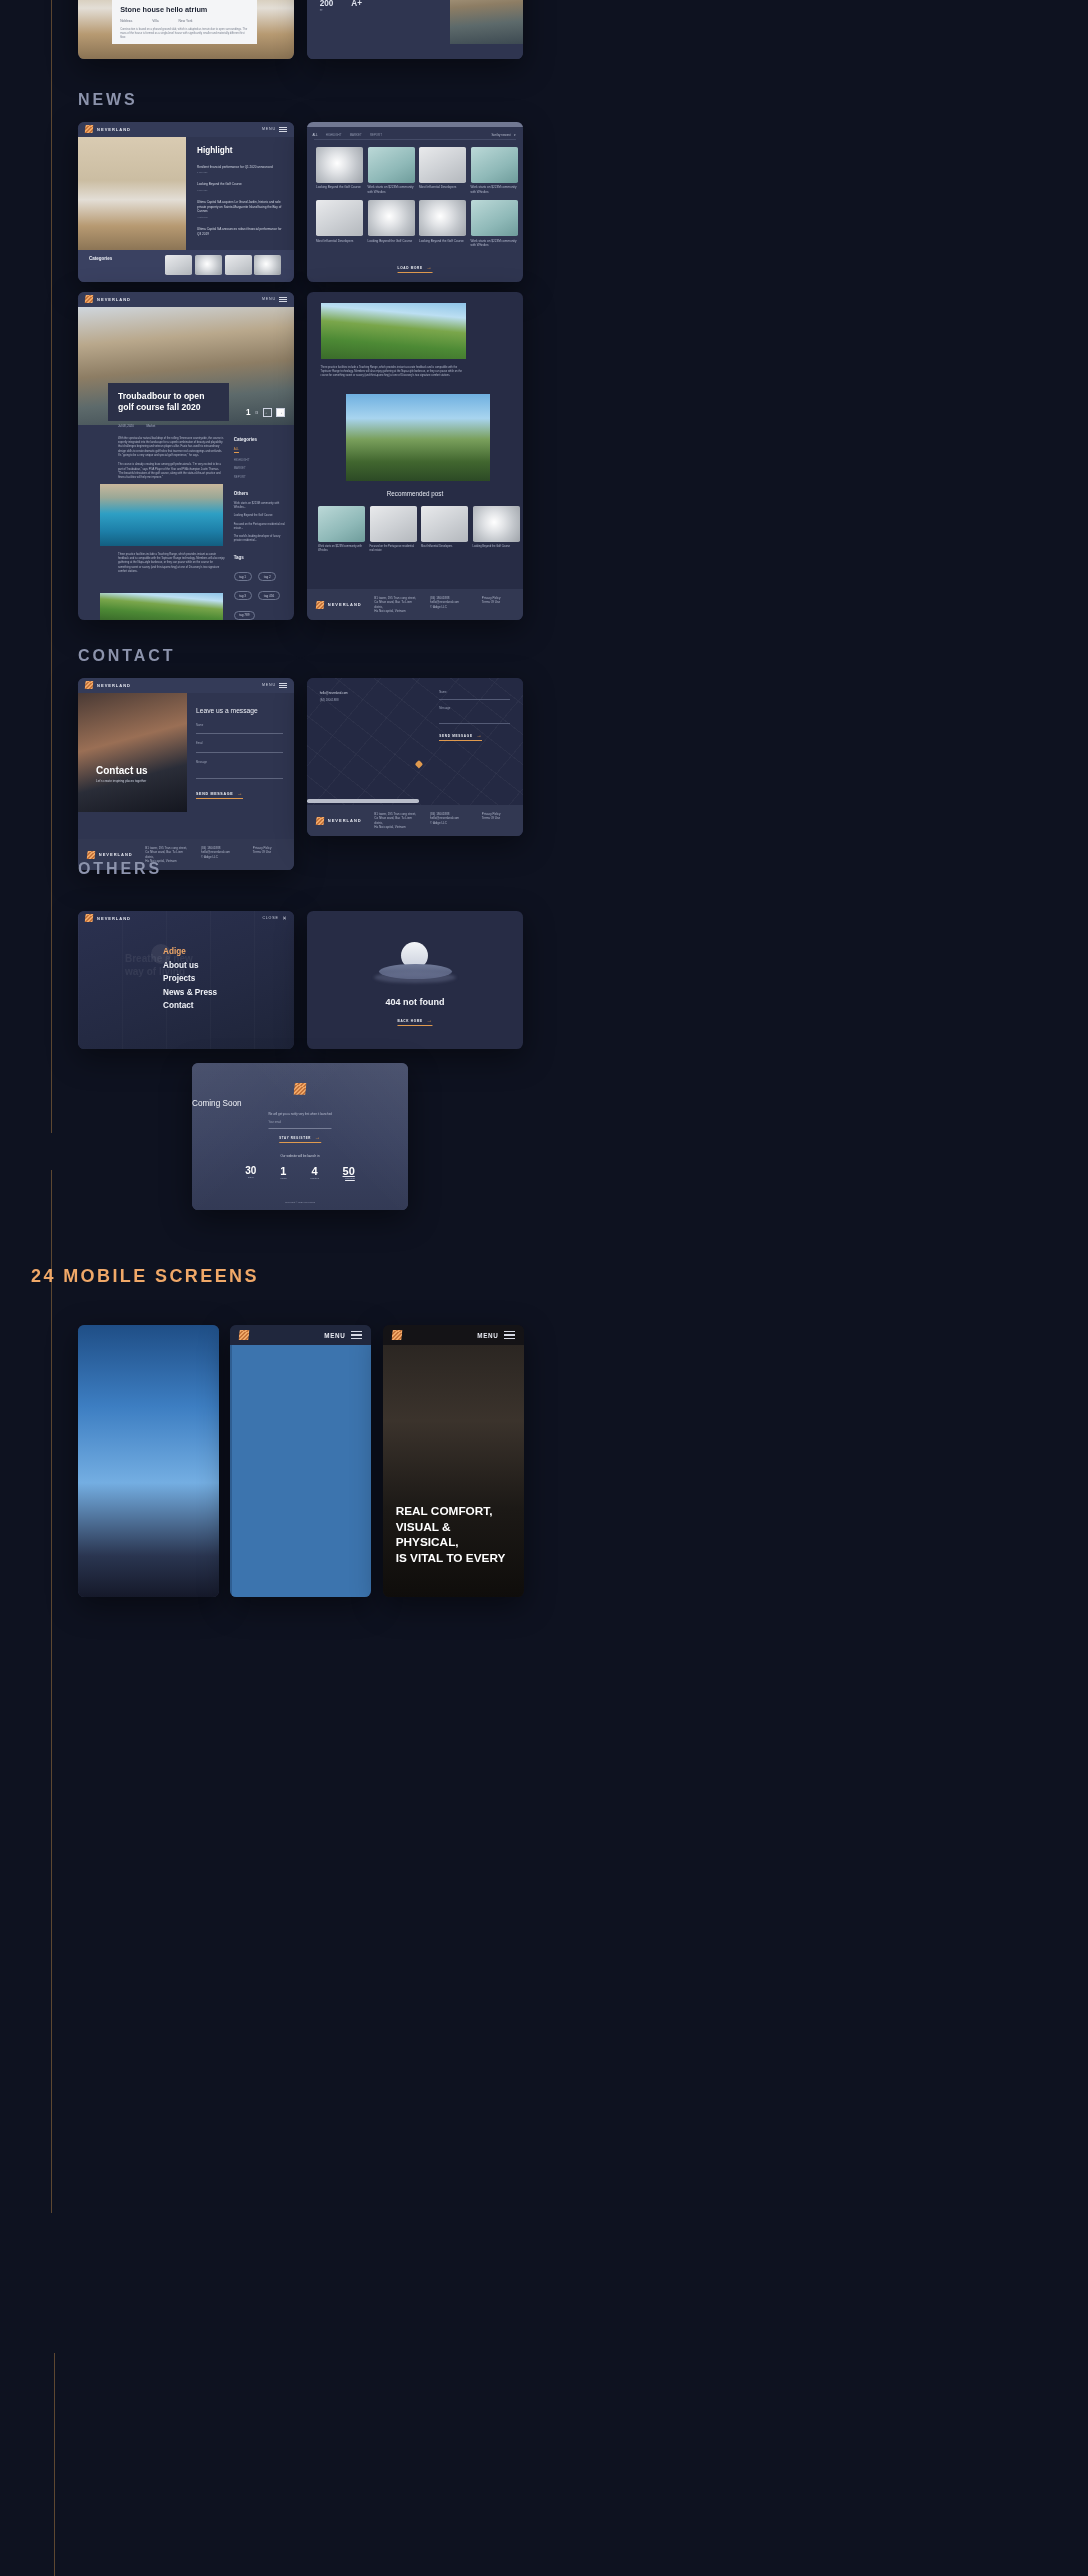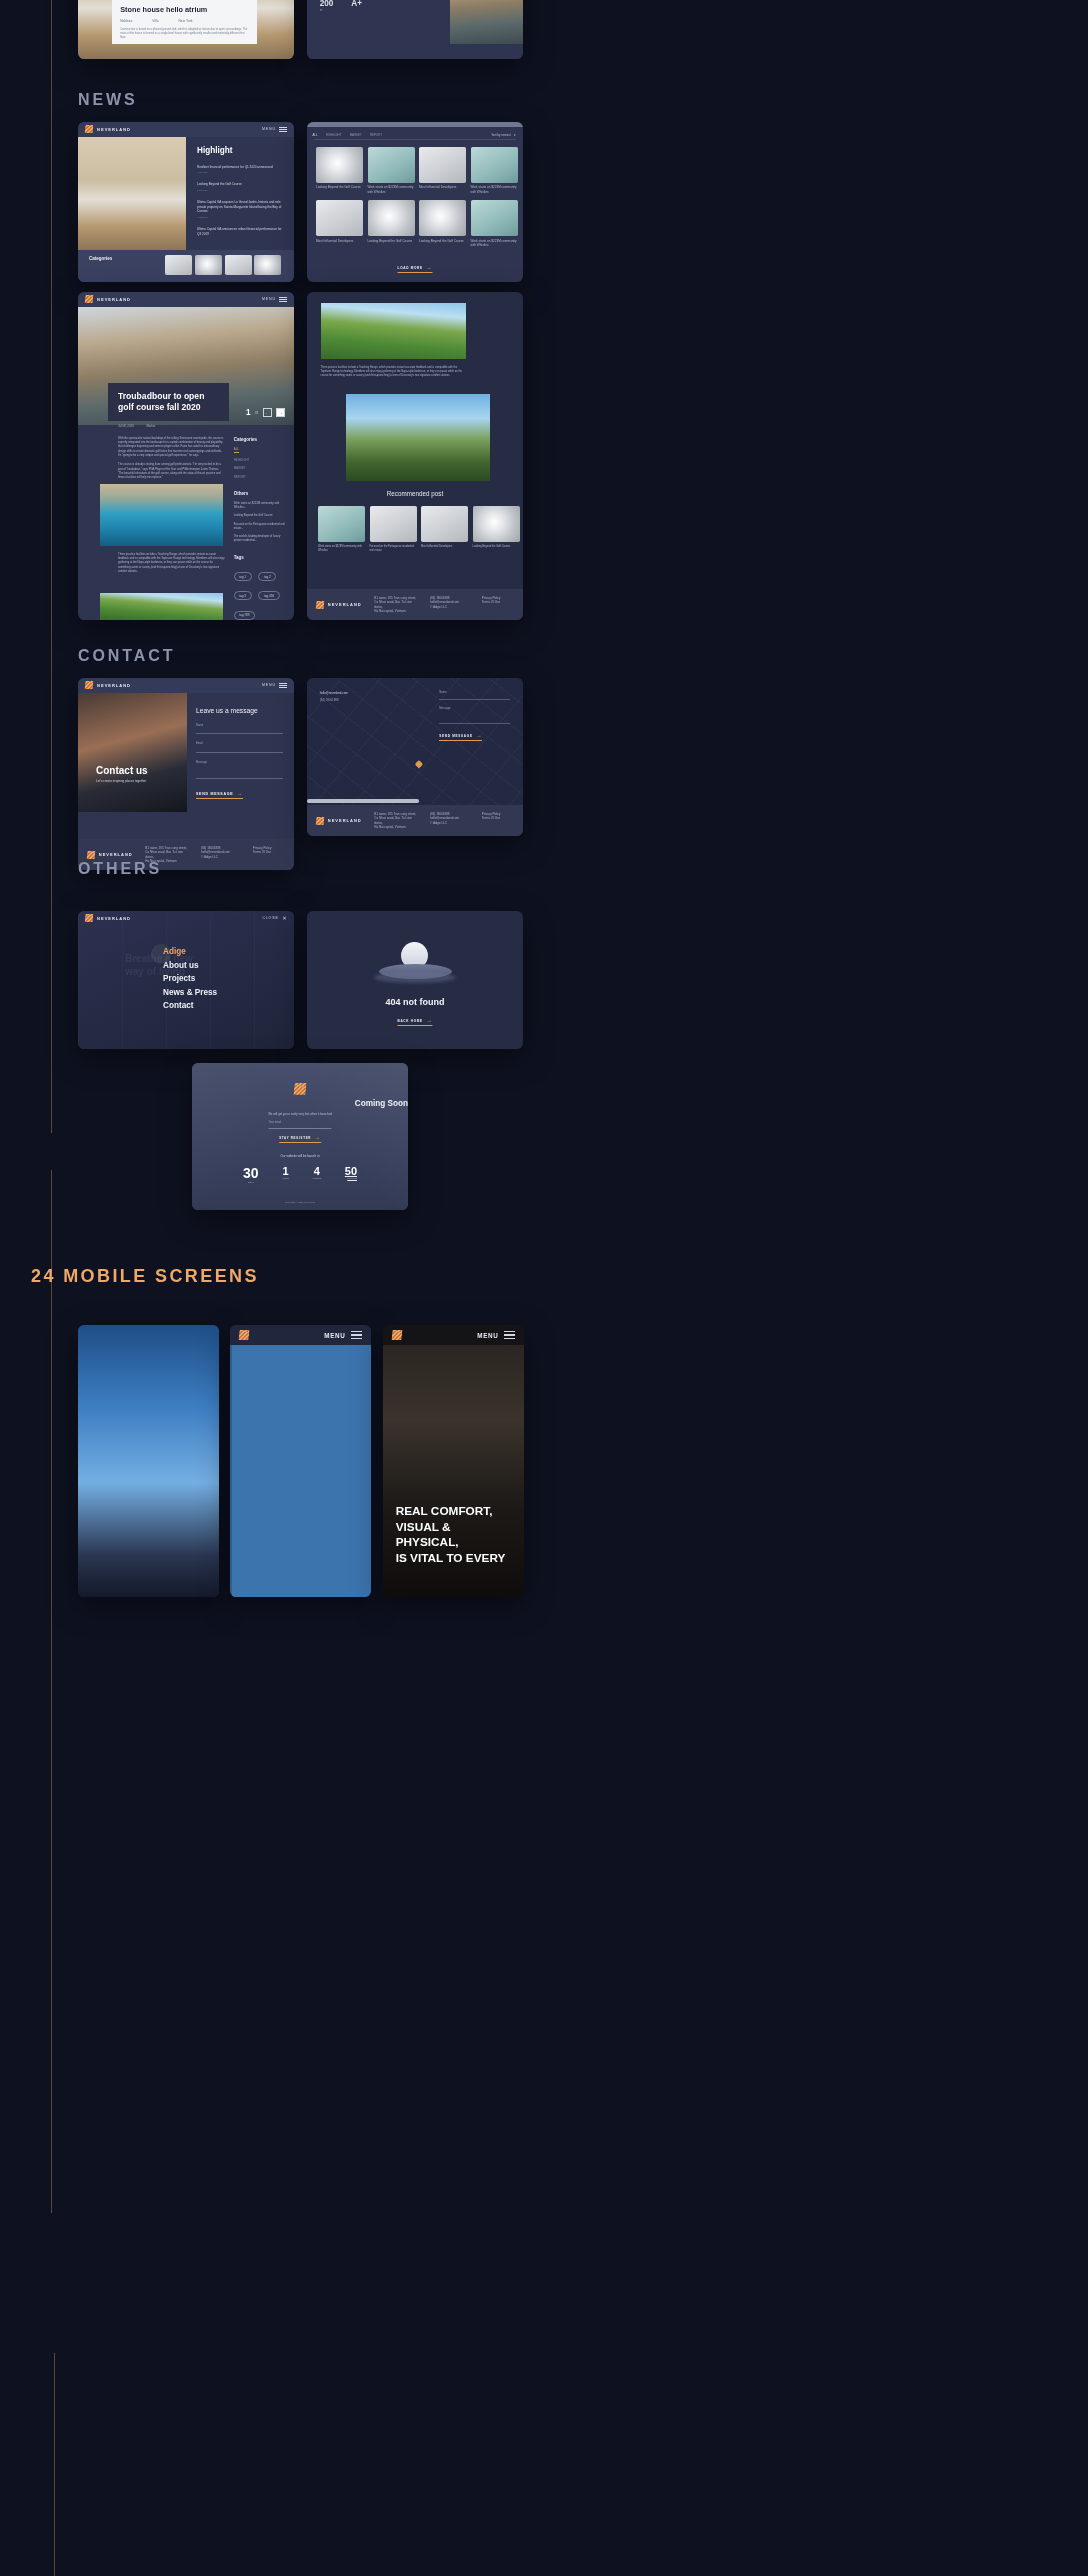--- a/index.html
+++ b/index.html
@@ -497,37 +497,37 @@
 </div>
 
 <div class="card" style="left:192px; top:1063px; width:216px; height:147px; background:#3c4460;">
   <div style="position:absolute; inset:0; background:
       linear-gradient(135deg, rgba(255,255,255,.04) 0%, transparent 45%),
       linear-gradient(225deg, rgba(255,255,255,.05) 0%, transparent 45%),
       linear-gradient(180deg,#434b68 0%,#3a4260 55%,#333a55 100%);"></div>
   <div style="position:absolute; left:50%; top:20px; transform:translateX(-50%);">
     <span class="logo-mark" style="width:11.8px; height:11.8px; display:block;"></span>
   </div>
-  <div style="position:absolute; left:0; right:0; top:36px; text-align:right; font-size:8.2px; font-weight:bold; color:#f1f3f8;">Coming Soon</div>
+  <div style="position:absolute; left:0; right:0; top:36px; text-align:left; font-size:8.2px; font-weight:normal; color:#f1f3f8;">Coming Soon</div>
   <div style="position:absolute; left:0; right:0; top:49px; text-align:center; font-size:2.9px; color:#b9bfd2;">We will get you a notify very first when it launched</div>
   <div style="position:absolute; left:50%; transform:translateX(-50%); top:58px; width:63px;">
     <div style="font-size:2.7px; color:#9aa1b6;">Your email</div>
     <div style="height:0.9px; background:#7a melted; background:#767d96; margin-top:3.6px;"></div>
   </div>
   <div style="position:absolute; left:50%; transform:translateX(-50%); top:72px;">
     <div class="btn-line" style="font-size:2.9px;">
       <span>STAY REGISTER</span>
       <span class="arrow-r">→</span>
     </div>
   </div>
 
   <div style="position:absolute; left:0; right:0; top:91px; text-align:center; font-size:3.1px; color:#ccd1de;">Our website will be launch in</div>
   <div style="position:absolute; left:50%; transform:translateX(-50%); top:102px; display:flex; gap:23.6px;">
     <div style="text-align:center;">
-      <div style="font-size:14px; font-weight:bold; color:#fff;">30</div>
+      <div style="font-size:10px; font-weight:bold; color:#fff;">30</div>
       <div style="font-size:2.5px; color:#a7aec2;">Days</div>
     </div>
     <div style="text-align:center;">
       <div style="font-size:11px; font-weight:bold; color:#fff;">1</div>
       <div style="font-size:2.5px; color:#a7aec2;">Hours</div>
     </div>
     <div style="text-align:center;">
       <div style="font-size:11px; font-weight:bold; color:#fff;">4</div>
       <div style="font-size:2.5px; color:#a7aec2;">Minutes</div>
     </div>

